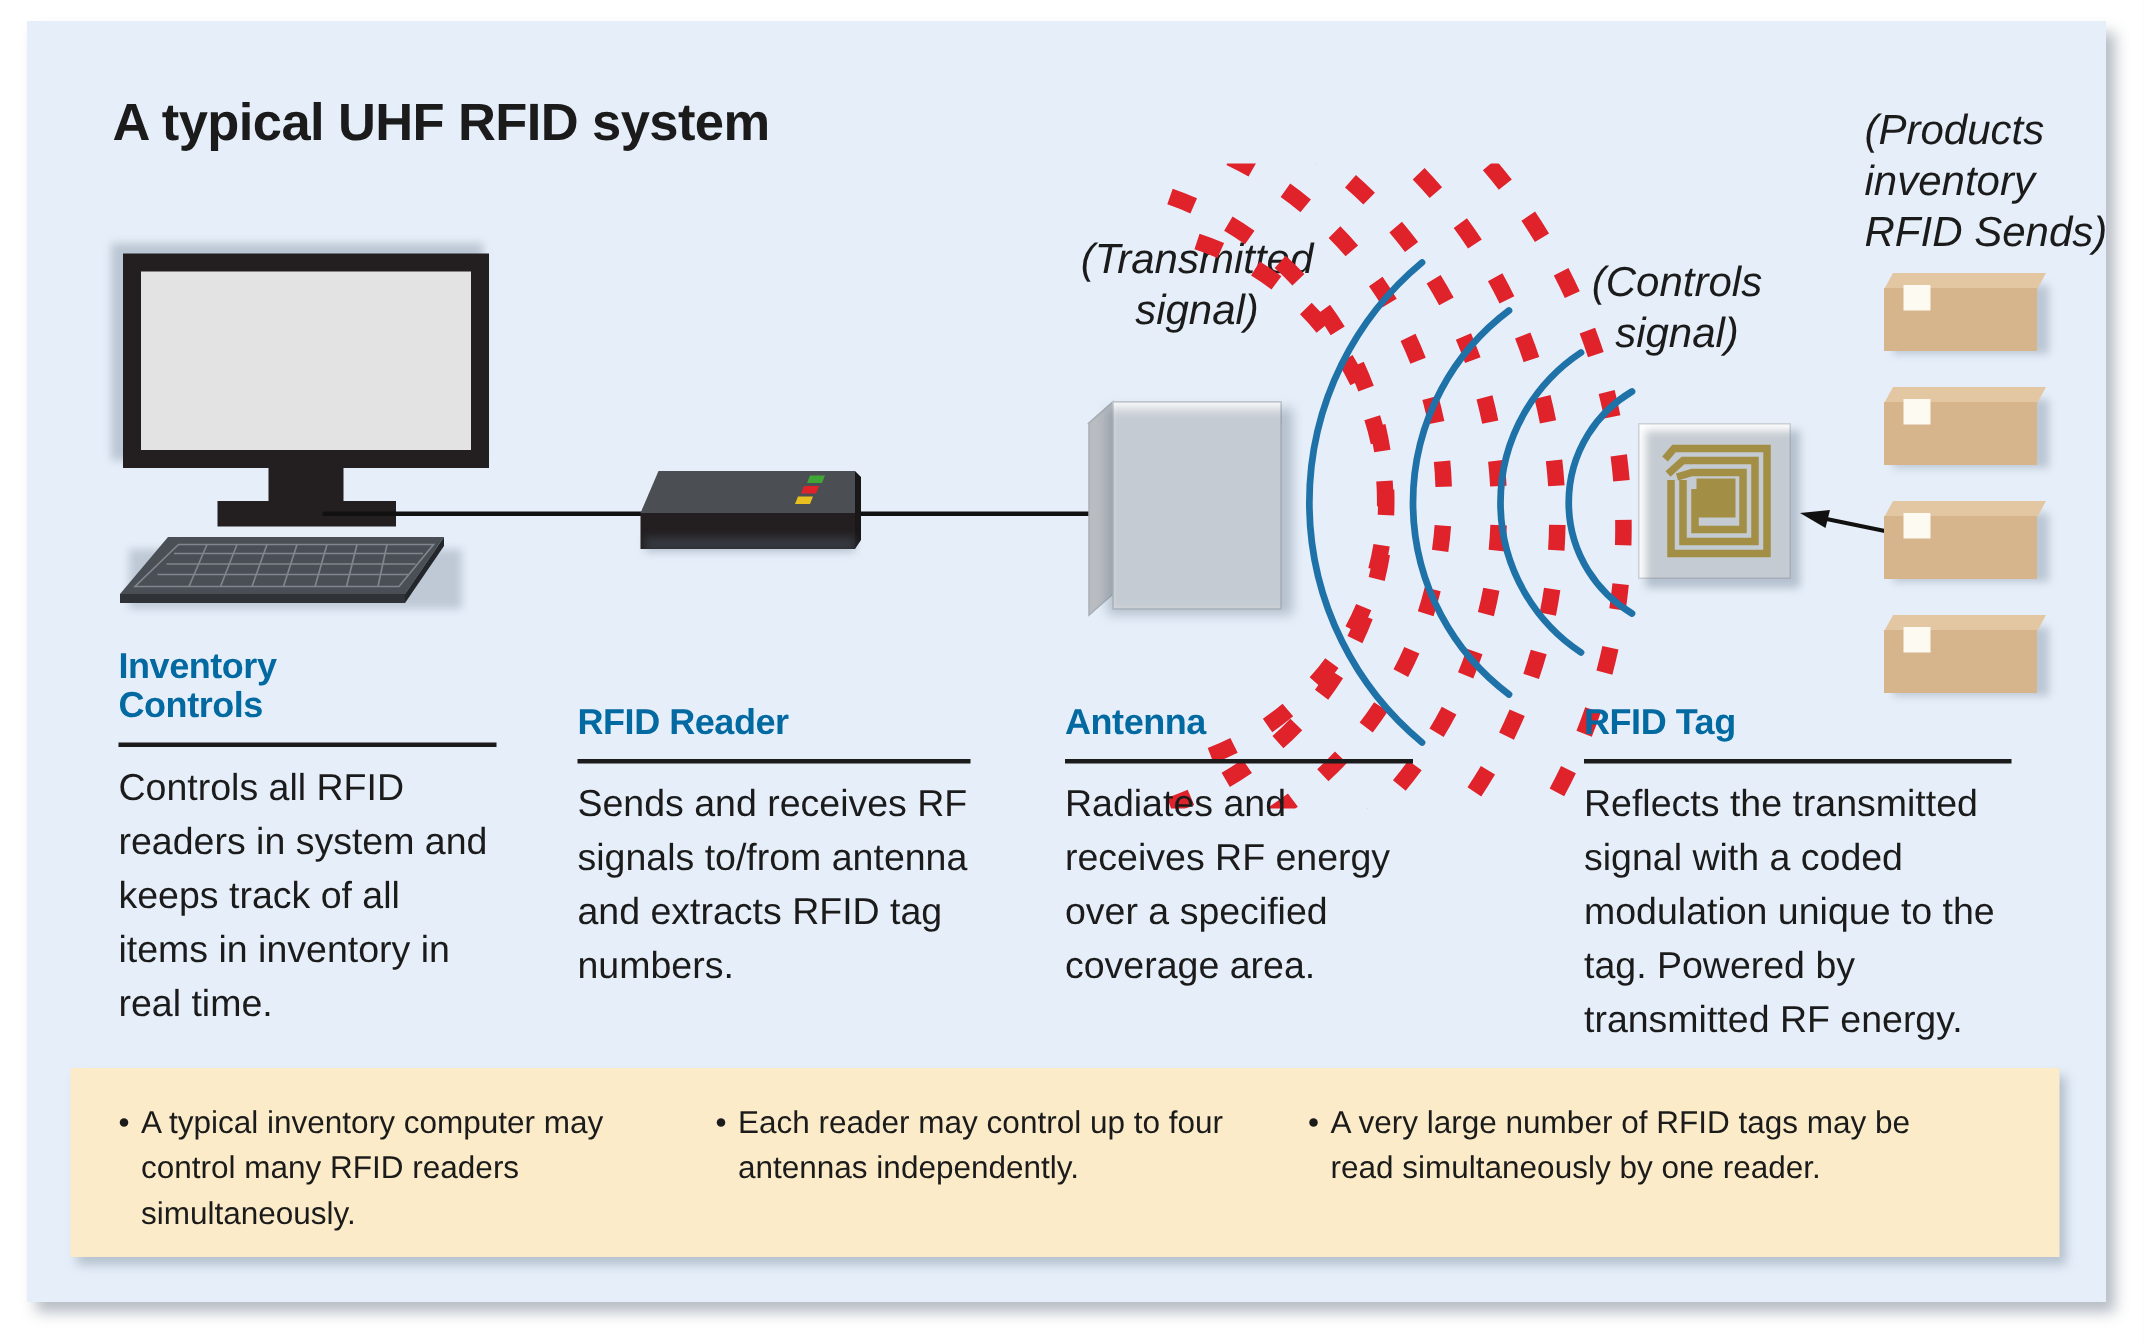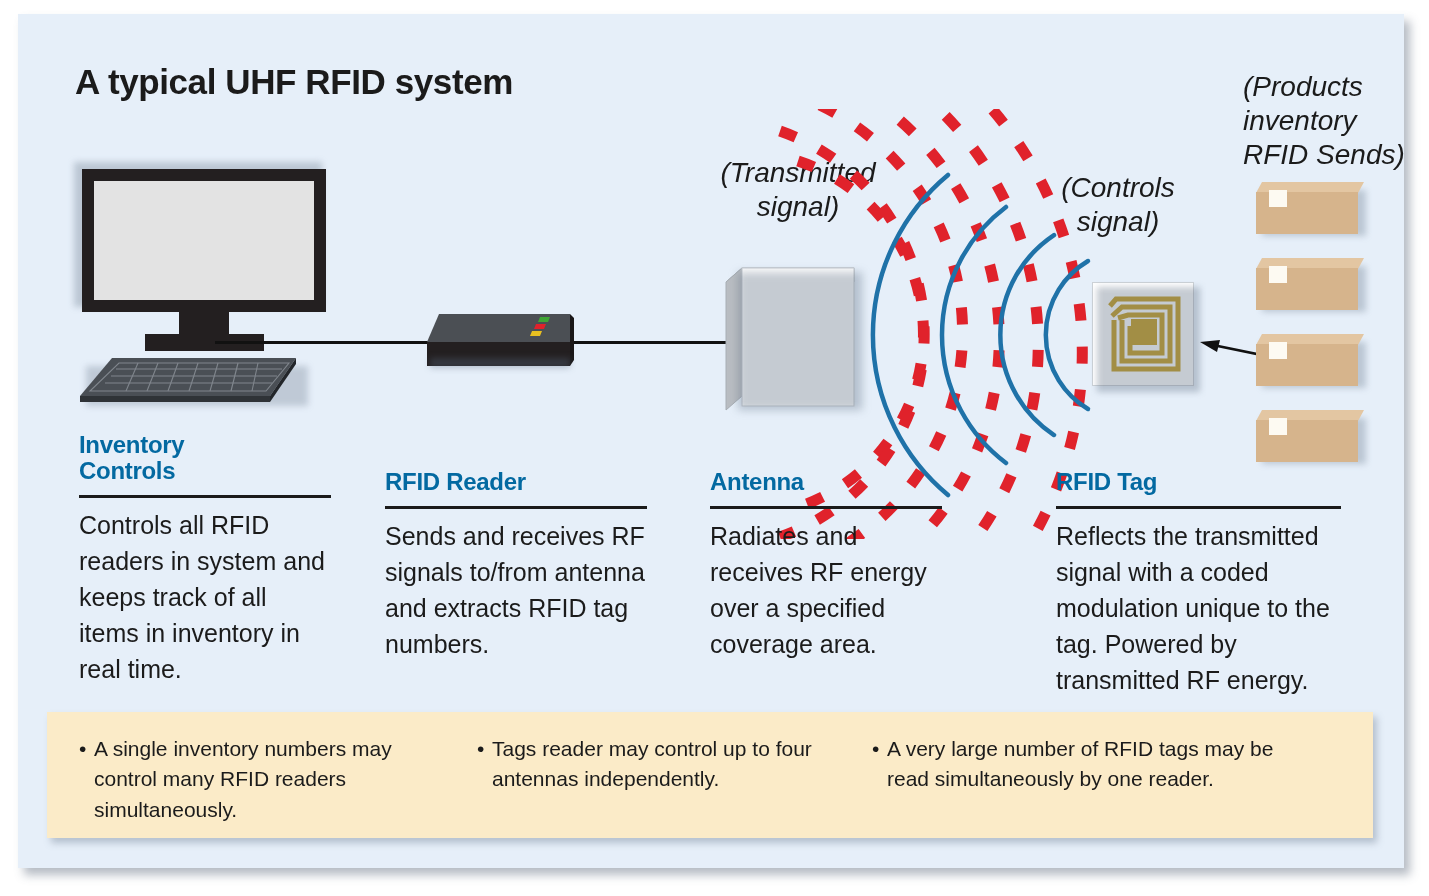--- a/index.html
+++ b/index.html
@@ -335,25 +335,25 @@
     <div class="col-head">
       <div>RFID Tag</div>
     </div>
     <div class="col-rule"></div>
     <div class="col-body">Reflects the transmitted signal with a coded modulation unique to the tag. Powered by transmitted RF energy.</div>
   </div>
 
   <div id="notes">
     <div class="note" id="note-0">
       <span class="note-bullet">•</span>
-      <span class="note-text">A single inventory numbers may control many RFID readers simultaneously.</span>
+      <span class="note-text">A typical inventory computer may control many RFID readers simultaneously.</span>
     </div>
     <div class="note" id="note-1">
       <span class="note-bullet">•</span>
-      <span class="note-text">Tags reader may control up to four antennas independently.</span>
+      <span class="note-text">Each reader may control up to four antennas independently.</span>
     </div>
     <div class="note" id="note-2">
       <span class="note-bullet">•</span>
       <span class="note-text">A very large number of RFID tags may be read simultaneously by one reader.</span>
     </div>
   </div>
 
 </div>
 
 </body></html>

